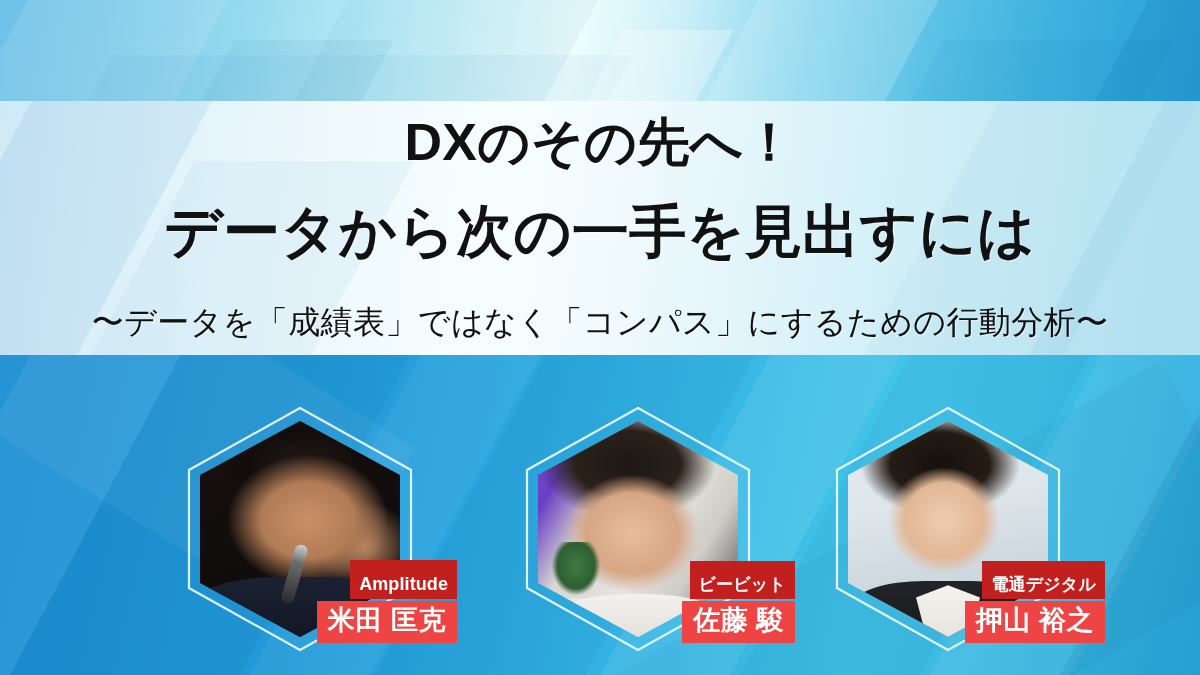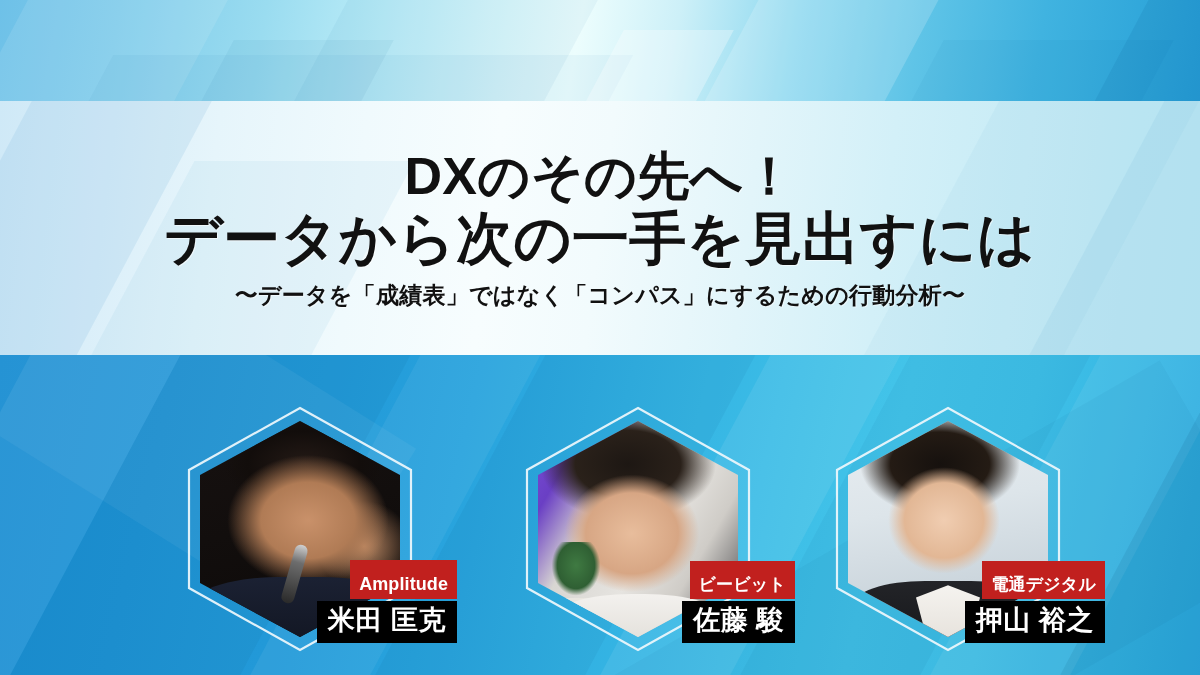--- a/index.html
+++ b/index.html
@@ -43,30 +43,31 @@
   .band-title .facet { position:absolute; transform:skewX(-28deg); }
   .w1 { left:-40px; top:-30px; width:180px; height:330px; background:rgba(110,175,215,.16); }
   .w2 { left:120px; top:60px; width:220px; height:280px; background:rgba(120,185,220,.10); }
   .w3 { left:930px; top:-40px; width:200px; height:340px; background:rgba(120,190,225,.09); }
   .w4 { left:1090px; top:-20px; width:200px; height:320px; background:rgba(110,180,220,.13); }
 
   .title-wrap {
     position:absolute; left:0; top:101px; width:1200px; height:254px;
     display:flex; flex-direction:column; align-items:center; justify-content:center;
     padding-top:4px;
+    gap:27px;
   }
   .title-line {
     color:#111; font-weight:700; letter-spacing:.005em;
     line-height:1.04; white-space:nowrap;
     text-shadow:1px 1px 0 rgba(255,255,255,.55);
   }
   .title-line1 { font-size:52px; margin-bottom:6px; }
   .title-line2 { font-size:57px; margin-bottom:12px; }
   .subtitle {
-    color:#111; font-weight:700; font-size:23px; white-space:nowrap;
+    color:#111; font-weight:400; font-size:32px; white-space:nowrap;
     letter-spacing:.012em;
     text-shadow:1px 1px 0 rgba(255,255,255,.5);
   }
 
   
   .band-bottom {
     position:absolute; left:0; top:355px; width:1200px; height:320px;
     background:linear-gradient(103deg,
        #1a8ed2 0%, #1e93d5 14%, #2299d8 26%, #28a3dd 38%,
        #31b0e2 50%, #3bbce6 62%, #43c4e9 72%, #3fc0e7 82%,
@@ -145,21 +146,21 @@
 
   
   .badges { position:absolute; right:-42px; bottom:10px; text-align:right; }
   .badge-company {
     display:inline-block; background:#c1201e; color:#fff;
     font-weight:700; font-size:17px; line-height:1;
     padding:15px 9px 6px; margin-bottom:2px; white-space:nowrap;
     letter-spacing:.01em;
   }
   .badge-name {
-    display:block; background:#000000; color:#fff;
+    display:block; background:#ef4444; color:#fff;
     font-weight:700; font-size:27px; line-height:1;
     padding:6px 11px 9px; white-space:nowrap; letter-spacing:.02em;
   }
   .badge-company-en { font-size:18px; letter-spacing:.005em; }
 </style>
 </head>
 <body>
 
 <div class="banner">
 

